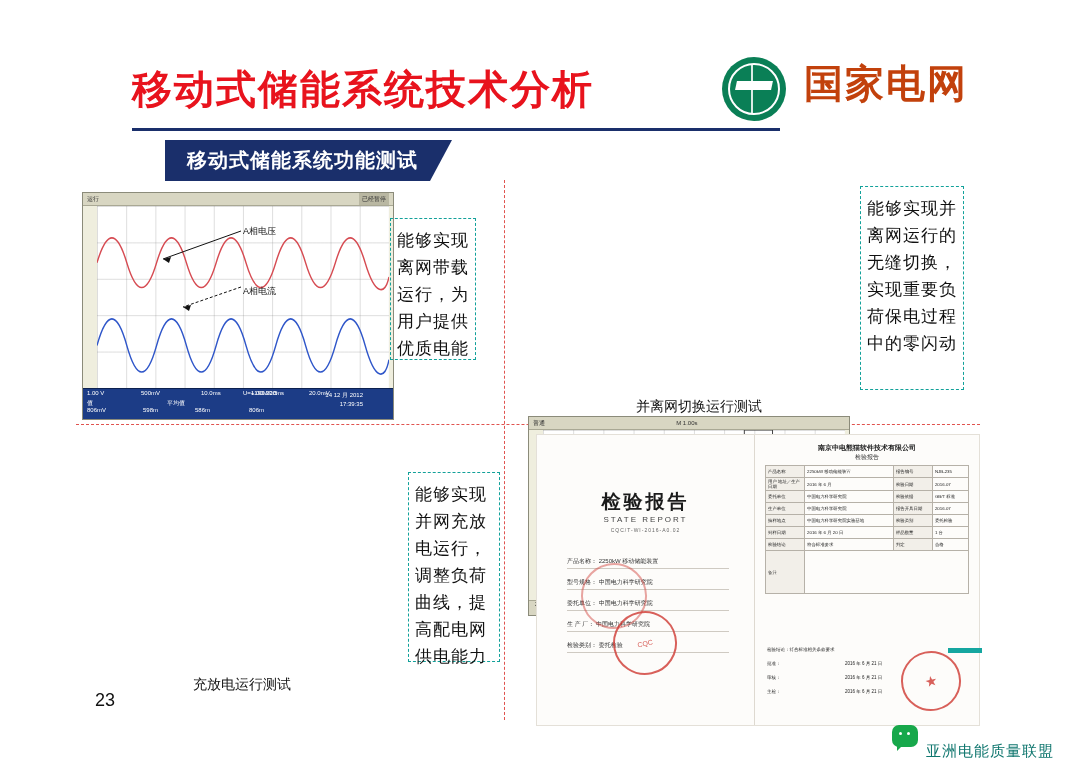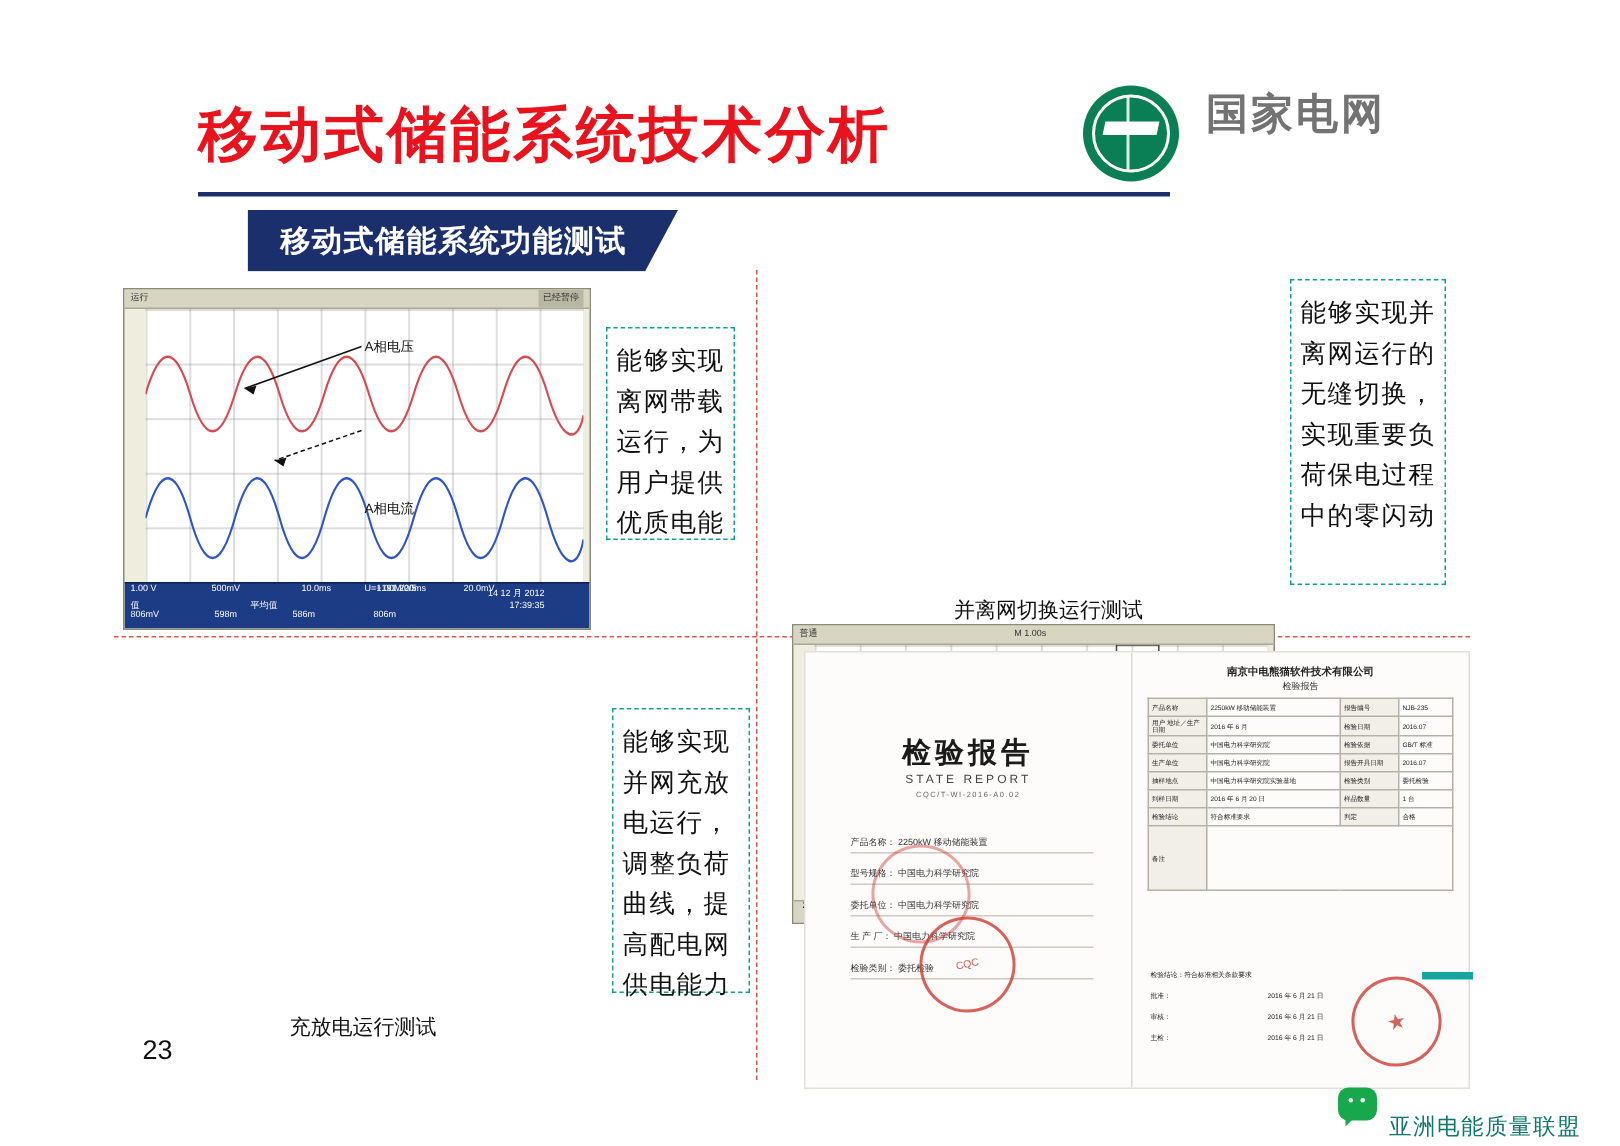--- a/index.html
+++ b/index.html
@@ -50,21 +50,21 @@
   }
   .logo-globe .bar{
     position:absolute;left:14px;top:24px;width:36px;height:9px;background:#fff;
     transform:skewX(-12deg);
   }
   .logo-globe .meridian{
     position:absolute;left:29px;top:8px;width:2px;height:48px;background:#fff;opacity:.85;
   }
   .logo-cn{
     position:absolute;left:82px;top:2px;
-    font-size:28px;font-weight:bold;color:#737373;letter-spacing:2px;
+    font-size:39px;font-weight:bold;color:#c2410c;letter-spacing:2px;
   }
   .logo-en{
     position:absolute;left:82px;top:38px;
     font-size:25px;font-weight:bold;color:#0a7f56;letter-spacing:3px;
   }
 
   
   .div-v{
     position:absolute;left:504px;top:180px;width:0;height:540px;
     border-left:1px dashed #e0534f;
@@ -225,21 +225,21 @@
       <span class="l">运行</span>
       <span class="r">已经暂停</span>
     </div>
     <div class="grid" style="left:14px;top:13px;right:4px;bottom:31px;">
       <svg class="wave" viewBox="0 0 294 154" preserveAspectRatio="none">
         <path d="M0,48 C10,20 20,20 30,48 C40,76 50,76 60,48 C70,20 80,20 90,48 C100,76 110,76 120,48 C130,20 140,20 150,48 C160,76 170,76 180,48 C190,20 200,20 210,48 C220,76 230,76 240,48 C250,20 260,20 270,48 C280,76 290,76 294,60" fill="none" stroke="#d64b52" stroke-width="1.4"></path>
         <path d="M0,118 C10,88 20,88 30,118 C40,148 50,148 60,118 C70,88 80,88 90,118 C100,148 110,148 120,118 C130,88 140,88 150,118 C160,148 170,148 180,118 C190,88 200,88 210,118 C220,148 230,148 240,118 C250,88 260,88 270,118 C280,148 290,148 294,130" fill="none" stroke="#2f56c9" stroke-width="1.4"></path>
       </svg>
     </div>
     <div class="anno-cn" style="left:160px;top:32px;">A相电压</div>
-    <div class="anno-cn" style="left:160px;top:92px;margin-top:48px;">A相电流</div>
+    <div class="anno-cn" style="left:160px;top:92px;">A相电流</div>
     <svg style="position:absolute;left:60px;top:30px;width:110px;height:90px;">
       <line x1="98" y1="8" x2="20" y2="36" stroke="#111" stroke-width="1"></line>
       <polygon points="20,36 28,34 26,40" fill="#111"></polygon>
       <line x1="98" y1="64" x2="40" y2="84" stroke="#111" stroke-width="1" stroke-dasharray="3,2"></line>
       <polygon points="40,84 48,82 46,88" fill="#111"></polygon>
     </svg>
     <div class="botbar">
       <div style="position:absolute;left:4px;top:1px;">1.00 V</div>
       <div style="position:absolute;left:58px;top:1px;">500mV</div>
       <div style="position:absolute;left:118px;top:1px;">10.0ms</div>
@@ -250,21 +250,21 @@
       <div style="position:absolute;left:84px;top:10px;">平均值</div>
       <div style="position:absolute;left:4px;top:18px;">806mV</div>
       <div style="position:absolute;left:60px;top:18px;">598m</div>
       <div style="position:absolute;left:112px;top:18px;">586m</div>
       <div style="position:absolute;left:166px;top:18px;">806m</div>
       <div style="position:absolute;right:30px;top:2px;">14 12 月 2012</div>
       <div style="position:absolute;right:30px;top:12px;">17:39:35</div>
     </div>
   </div>
 
-  <div class="callout" style="left:404px;top:218px;width:86px;height:142px;">能够实现离网带载运行，为用户提供优质电能</div>
+  <div class="callout" style="left:390px;top:218px;width:86px;height:142px;">能够实现离网带载运行，为用户提供优质电能</div>
 
   <div class="panel scope" style="left:528px;top:188px;width:322px;height:200px;">
     <div class="topbar">
       <span class="l">普通</span>
       <span class="c">M 1.00s</span>
     </div>
     <div class="grid" style="left:14px;top:13px;right:4px;bottom:52px;height:56px;">
       <svg class="wave" viewBox="0 0 300 56" preserveAspectRatio="none">
         <rect x="0" y="4" width="300" height="10" fill="#8e7fc8" opacity=".75"></rect>
         <rect x="0" y="16" width="300" height="8" fill="#3a5fd0" opacity=".7"></rect>

